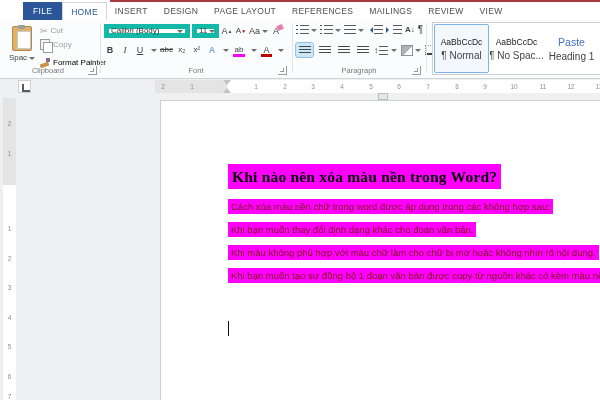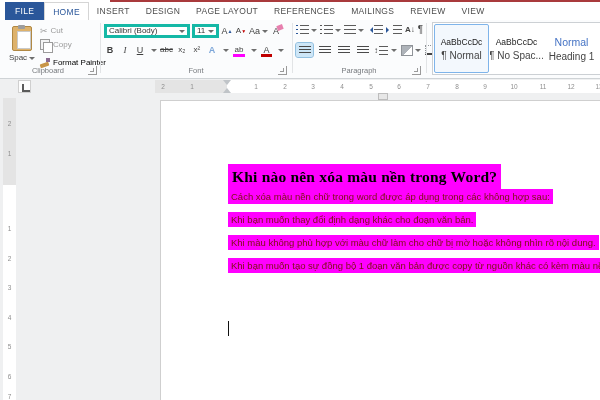--- a/index.html
+++ b/index.html
@@ -5,21 +5,21 @@
   html,body{margin:0;padding:0}
   body{width:600px;height:400px;overflow:hidden;position:relative;background:#fff;
        font-family:"Liberation Sans",sans-serif;-webkit-font-smoothing:antialiased}
   .abs{position:absolute}
   
   .top-accent{left:110px;top:0;width:490px;height:2px;background:#a93a3c}
   .right-accent{right:0;top:0;width:3px;height:34px;background:#a93a3c}
   
   .tabrow{left:0;top:2px;width:600px;height:18px;display:flex;align-items:stretch;background:#fff;font-size:8.5px}
   .tab{display:flex;align-items:center;padding:0 8px;color:#4c4c4c;letter-spacing:.3px;cursor:default}
-  .tab-file{background:#2b579a;color:#fff;margin-left:5px;padding:0 10px}
+  .tab-file{background:#2b579a;color:#fff;margin-left:23px;padding:0 10px}
   .tab-active{color:#2b579a;background:#fff;border:1px solid #d5d5d5;border-bottom:none}
   
   .ribbon{left:0;top:20px;width:600px;height:58px;background:#fbfcfd;border-bottom:1px solid #cfd3d6}
   .grp-label{position:absolute;font-size:7.5px;color:#76797d;text-align:center;bottom:3px}
   .gdiv{position:absolute;top:3px;height:50px;width:1px;background:#e2e4e6}
   .launcher{position:absolute;width:8px;height:8px;border-right:1px solid #9a9a9a;border-bottom:1px solid #9a9a9a}
   .launcher::before{content:"";position:absolute;right:2px;bottom:2px;width:3px;height:3px;border-right:1px solid #9a9a9a;border-bottom:1px solid #9a9a9a}
   .car{width:0;height:0;border:3px solid transparent;border-top-color:#6e6e6e;display:inline-block;margin-left:2px;position:relative;top:2px}
   .btn{display:inline-flex;align-items:center;justify-content:center;border-radius:2px;color:#3f3f3f}
   .sel{background:#cde6f7;outline:1px solid #92c0e0}
@@ -31,21 +31,21 @@
   .paste-lab{font-size:8px;color:#3f3f3f;display:flex;align-items:center}
   .smallbtn{position:absolute;left:40px;height:13px;display:flex;align-items:center;gap:3px;font-size:8px}
   .dis{color:#9b9b9b}
   .ic-cut{font-size:9px;color:#9b9b9b}
   .ic-copy{width:8px;height:9px;border:1px solid #9b9b9b;background:#f4f4f4;position:relative}
   .ic-copy::before{content:"";position:absolute;left:2px;top:2px;width:8px;height:9px;border:1px solid #9b9b9b;background:#fff}
   .ic-brush{width:10px;height:9px;position:relative}
   .ic-brush::before{content:"";position:absolute;left:0;top:5px;width:9px;height:4px;background:#c89548;transform:rotate(-20deg);border-radius:1px}
   .ic-brush::after{content:"";position:absolute;right:0;top:0;width:4px;height:4px;background:#8a6a8f}
   
-  .combo{display:flex;align-items:center;justify-content:space-between;background:#fff;border:3px solid #14b8a6;font-size:8px;color:#333;padding:0 2px;height:14px;box-sizing:border-box}
+  .combo{display:flex;align-items:center;justify-content:space-between;background:#fff;border:5px solid #14b8a6;font-size:8px;color:#333;padding:0 2px;height:14px;box-sizing:border-box}
   .fbtn{font-size:9px;height:15px;min-width:12px}
   .u-line{text-decoration:underline}
   .strike{text-decoration:line-through;font-size:8px}
   .fx-a{color:#7da7d9;font-weight:bold}
   .bar{position:absolute;left:1px;right:1px;bottom:0;height:3px}
   .rel{position:relative}
   
   .bars{width:12px;height:9px;background:repeating-linear-gradient(to bottom,#5c5c5c 0 1px,transparent 1px 4px)}
   .bars-sm{width:9px;height:9px;background:repeating-linear-gradient(to bottom,#5c5c5c 0 1px,transparent 1px 4px)}
   .dotcol{width:2px;height:9px;margin-right:2px;background:repeating-linear-gradient(to bottom,#2b579a 0 1px,transparent 1px 4px)}
@@ -69,21 +69,21 @@
   .hruler{position:absolute;left:155px;top:1px;width:445px;height:13px;background:#fff;font-size:6.5px;color:#8f8f8f}
   .hruler .marg{position:absolute;left:0;top:0;width:72px;height:13px;background:#e4e4e4}
   .rnum{position:absolute;top:3px;transform:translateX(-50%)}
   .ind-top{position:absolute;left:68px;top:0;width:0;height:0;border:4px solid transparent;border-top:5px solid #c0c4c8}
   .ind-bot{position:absolute;left:68px;bottom:0;width:0;height:0;border:4px solid transparent;border-bottom:5px solid #c0c4c8}
   .ind-box{position:absolute;left:223px;top:14px;width:8px;height:5px;background:#e7e7e7;border:1px solid #bdbdbd}
   .vruler{position:absolute;left:3px;top:19px;width:13px;height:302px;background:#fff;font-size:6.5px;color:#8f8f8f}
   .vruler .marg{position:absolute;left:0;top:0;width:13px;height:87px;background:#e4e4e4}
   .vnum{position:absolute;left:50%;transform:translateX(-50%)}
   .page{position:absolute;left:160px;top:21px;width:440px;height:300px;background:#fff;border-left:1px solid #cfcfcf;border-top:1px solid #cfcfcf;overflow:hidden;box-sizing:border-box}
-  .doc-title{display:table;margin:63px 0 0 67px;background:#ff00ff;color:#000;
+  .doc-title{display:table;margin:63px 0 10px 67px;background:#ff00ff;color:#000;
              font-family:"Liberation Serif",serif;font-weight:bold;font-size:15.5px;line-height:19px;
              padding:3px 4px;white-space:nowrap;letter-spacing:.2px}
   .doc-line{display:table;margin:0 0 8px 67px;background:#ff00ff;color:#7b1111;
             font-size:9.5px;line-height:11px;padding:2px 3px;white-space:nowrap}
   .caret-cursor{position:absolute;left:67px;top:220px;width:1px;height:15px;background:#111}
   .row{display:flex;align-items:center}
 </style>
 </head>
 <body>
 
@@ -238,21 +238,21 @@
   <div class="gallery">
     <div class="style-item st-sel">
       <span class="pv">AaBbCcDc</span>
       <span class="lb">¶ Normal</span>
     </div>
     <div class="style-item">
       <span class="pv">AaBbCcDc</span>
       <span class="lb">¶ No Spac...</span>
     </div>
     <div class="style-item st-h1">
-      <span class="pv">Normal</span>
+      <span class="pv">Paste</span>
       <span class="lb">Heading 1</span>
     </div>
     <div class="style-item st-h2">
       
       
     </div>
   </div>
 </div>
 
 <div class="abs docarea">

